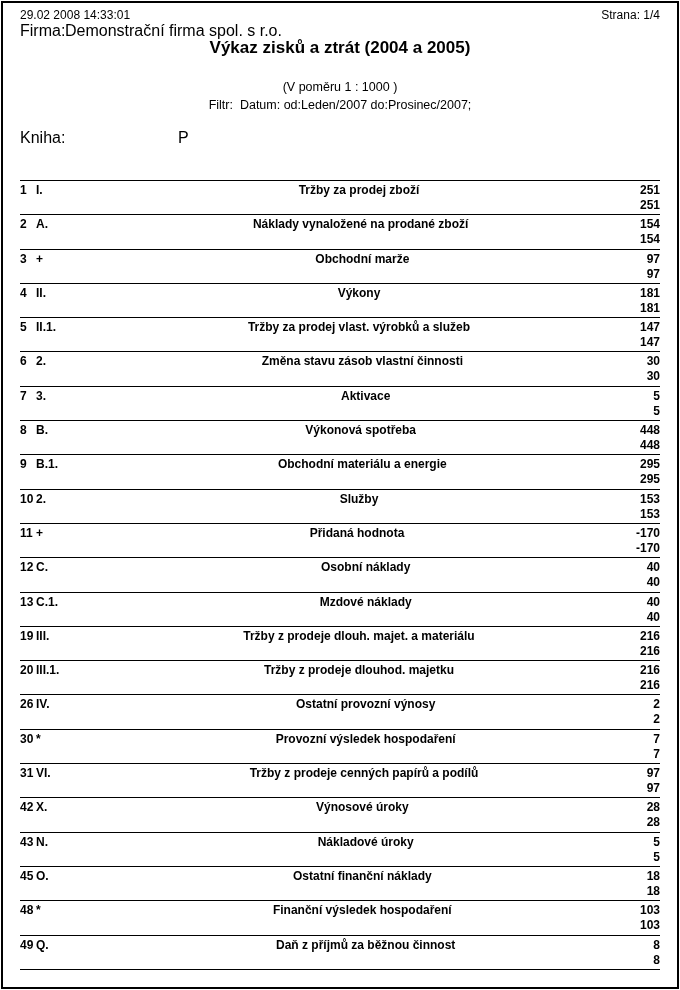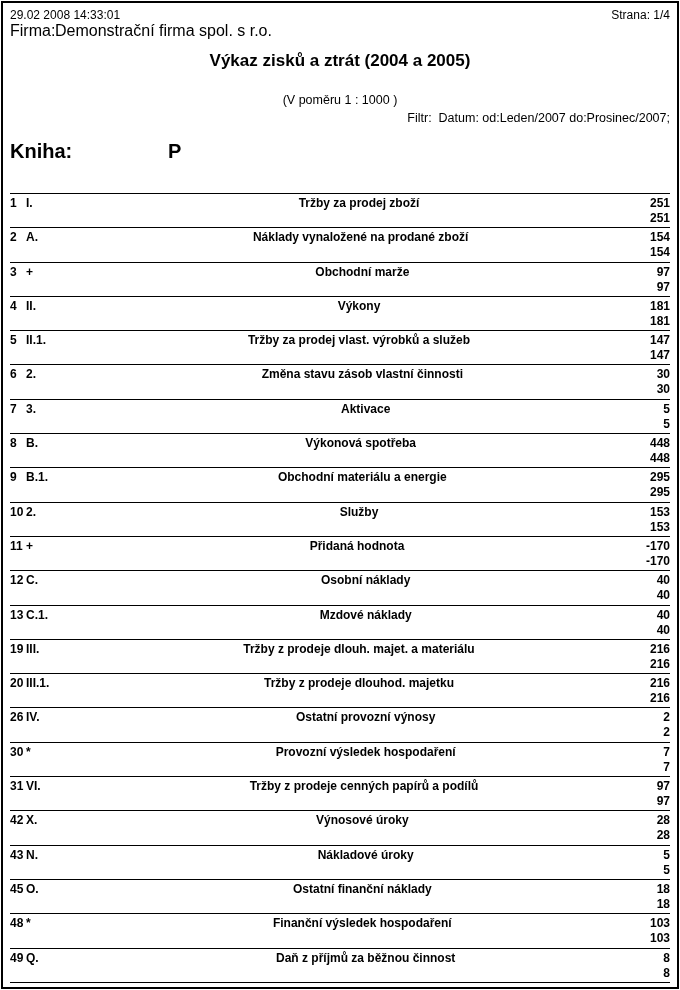--- a/index.html
+++ b/index.html
@@ -11,67 +11,67 @@
     font-family: "Liberation Sans", "DejaVu Sans", sans-serif;
     color: #000000;
   }
   .page {
     position: absolute;
     left: 1px; top: 1px;
     width: 678px; height: 988px;
     box-sizing: border-box;
     border: 2px solid #000000;
     background: #ffffff;
-    padding: 0 7px;
+    padding: 0 17px;
     overflow: hidden;
   }
   
   .hdr-row {
     margin-top: 5px;
     display: flex;
     justify-content: space-between;
     font-size: 12px;
     line-height: 14px;
   }
   .firma-row {
     margin-top: 2px;
     font-size: 16px;
     line-height: 14px;
   }
   .firma-label { display: inline-block; width: 45px; }
   .report-title {
-    margin-top: 13px;
+    margin-top: 0;
     text-align: center;
     font-size: 17px;
     font-weight: bold;
     line-height: 20px;
   }
   .ratio-note {
     margin-top: 22px;
     text-align: center;
     font-size: 12.5px;
     line-height: 15px;
   }
   .regulation-note {
     margin-top: 7px;
     text-align: center;
     font-size: 12.5px;
     line-height: 15px;
   }
   .filter-note {
     margin-top: 3px;
-    text-align: right;
+    text-align: center;
     font-size: 12.5px;
     line-height: 15px;
     white-space: pre;
   }
   .kniha-row {
     margin-top: 12px;
-    font-size: 20px;
-    font-weight: bold;
+    font-size: 16px;
+    font-weight: normal;
     line-height: 26px;
   }
   .kniha-label { display: inline-block; width: 158px; }
   
   .report-table {
     margin-top: 29px;
     border-top: 1px solid #000000;
   }
   .row {
     box-sizing: border-box;

